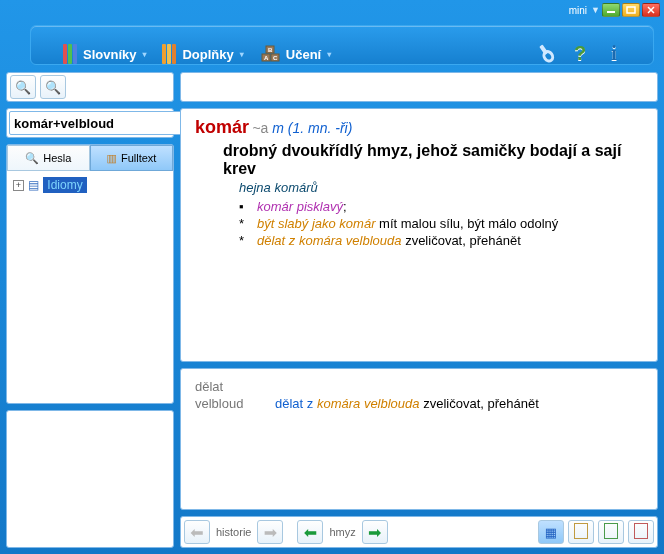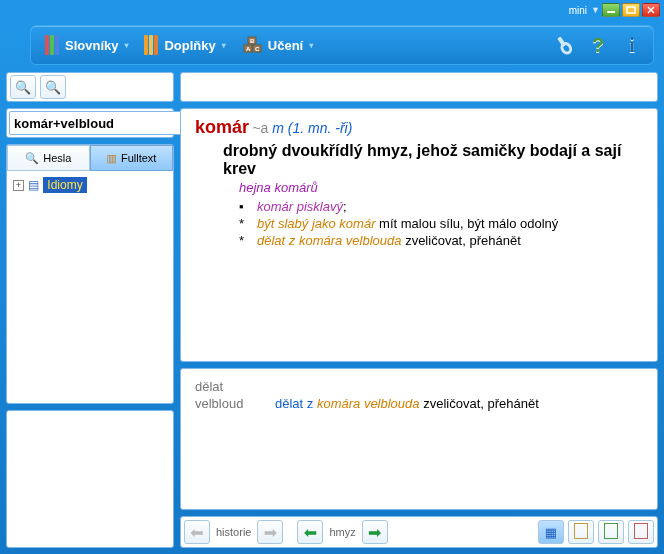--- a/index.html
+++ b/index.html
@@ -8,21 +8,21 @@
 .titlebar { height: 18px; display: flex; justify-content: flex-end; align-items: center; padding: 2px 4px 0 0; gap: 2px; }
 .mini-label { color: #fff; font-size: 10px; margin-right: 2px; }
 .winbtn { width: 18px; height: 14px; border-radius: 2px; border: 1px solid rgba(0,0,0,0.3); display: flex; align-items: center; justify-content: center; font-size: 10px; color: #fff; cursor: pointer; }
 .winbtn.green { background: linear-gradient(#8fd96f,#4eaa2e); }
 .winbtn.yellow { background: linear-gradient(#ffd966,#efb020); }
 .winbtn.red { background: linear-gradient(#ff6f5f,#d83020); }
 .header { height: 54px; display: flex; align-items: center; padding: 0 10px; }
 .logo { color: #fff; font-size: 26px; font-weight: bold; font-style: italic; padding-left: 8px; letter-spacing: -0.5px; display:flex; align-items:baseline;}
 .logo small { font-size: 8px; font-style: normal; font-weight: normal; letter-spacing: 2px; position: relative; top:-12px; left:4px;}
 .logo .five { font-size: 30px; font-weight: normal; margin-left: 1px;}
-.menubar { flex: 1; background: linear-gradient(to bottom, #2a9cec, #1680d0); border-radius: 6px; height: 40px; margin-left: 20px; display: flex; align-items: center; padding: 0 6px; border: 1px solid #3aa8f0; box-shadow: inset 0 1px 0 rgba(255,255,255,0.3); }
+.menubar { flex: 1; background: linear-gradient(to bottom, #2a9cec, #1680d0); border-radius: 6px; height: 40px; margin-left: 20px; display: flex; align-items: flex-end; padding: 0 24px; border: 1px solid #3aa8f0; box-shadow: inset 0 1px 0 rgba(255,255,255,0.3); }
 .menuitem { display: flex; align-items: center; color: #fff; font-weight: bold; padding: 0 8px; gap: 6px; cursor: pointer; font-size: 13px;}
 .menuitem .books { display: flex; gap: 1px; }
 .book { width: 4px; height: 20px; border-radius: 1px; }
 .menuitem .drop { color: #9fd6ff; font-size: 8px; }
 .right-icons { display: flex; gap: 12px; padding-right: 4px; }
 .ricon { width: 22px; height: 22px; display:flex; align-items:center; justify-content:center; font-size: 20px; font-weight:bold; cursor:pointer;}
 .body { flex: 1; display: flex; gap: 6px; padding: 0 6px 6px 6px; }
 .leftcol { width: 168px; display: flex; flex-direction: column; gap: 6px; }
 .rightcol { flex: 1; display: flex; flex-direction: column; gap: 6px; }
 .panel { background: #fff; border: 1px solid #7fb8e8; border-radius: 3px; }
@@ -30,28 +30,28 @@
 .tbtn { width: 26px; height: 24px; border: 1px solid #a8c8e0; border-radius: 3px; background: linear-gradient(#fefefe,#e8f2fa); display:flex; align-items:center; justify-content:center; cursor:pointer; font-size:13px;}
 .searchbox { display: flex; gap: 17px; align-items:center; padding:2px;}
 .searchbox input { flex: 1; height: 24px; border: 1px solid #7fb8e8; border-radius: 2px; padding: 0 4px; font-size: 13px; font-weight: bold; color: #000;}
 .checkbtn { width: 26px; height: 24px; background: linear-gradient(#5ab0f0,#2080d0); border-radius: 3px; border:1px solid #2070c0; color:#fff; display:flex; align-items:center; justify-content:center; font-size:14px; cursor:pointer;}
 .tabs { display:flex; height: 26px; }
 .tab { flex:1; display:flex; align-items:center; justify-content:center; gap:4px; border:1px solid #a8c8e0; background:linear-gradient(#fdfdfd,#eef6fc); font-size:11px; cursor:pointer;}
 .tab.active { background:linear-gradient(#bfe0ff,#8fc8f8); border-color:#6fa8d8;}
 .tree { flex:1; padding: 6px; }
 .treeitem { display:flex; align-items:center; gap:4px; }
 .treeplus { width:11px; height:11px; border:1px solid #888; font-size:9px; line-height:9px; text-align:center; color:#444;}
-.treelabel { background:#2060c0; color:#fde047; padding:1px 4px; font-size:12px;}
+.treelabel { background:#2060c0; color:#7dd3fc; padding:1px 4px; font-size:12px;}
 .leftbottom { flex:1; min-height:100px;}
 .entry { padding: 8px 14px; overflow:auto;}
 .headword { font-size: 18px; font-weight: bold; color: #c00000; }
 .gram { color: #1060d0; font-style: italic; font-size: 14px; }
 .gram .tilde { color:#888; font-style:normal;}
 .def { font-weight: bold; font-size: 16px; margin: 4px 0 2px 28px; color:#000;}
-.example { font-style: italic; color: #a21caf; margin-left: 44px; font-size:13px;}
+.example { font-style: italic; color: #0c4a6e; margin-left: 44px; font-size:13px;}
 .bulletlist { margin-left: 44px; margin-top: 4px;}
 .bline { display:flex; gap: 8px; margin: 2px 0; font-size:13px;}
 .bmark { width: 10px; color:#000; font-style:normal;}
 .xref { color: #b030b0; font-style: italic; }
 .collo { color: #d08000; font-style: italic; }
 .meaning { color:#000; font-style:normal;}
 .lowerpanel { padding: 8px 14px; font-size:13px;}
 .lrow { display:flex; margin: 2px 0;}
 .lhead { width: 80px; color:#777;}
 .lbody { flex:1; }

